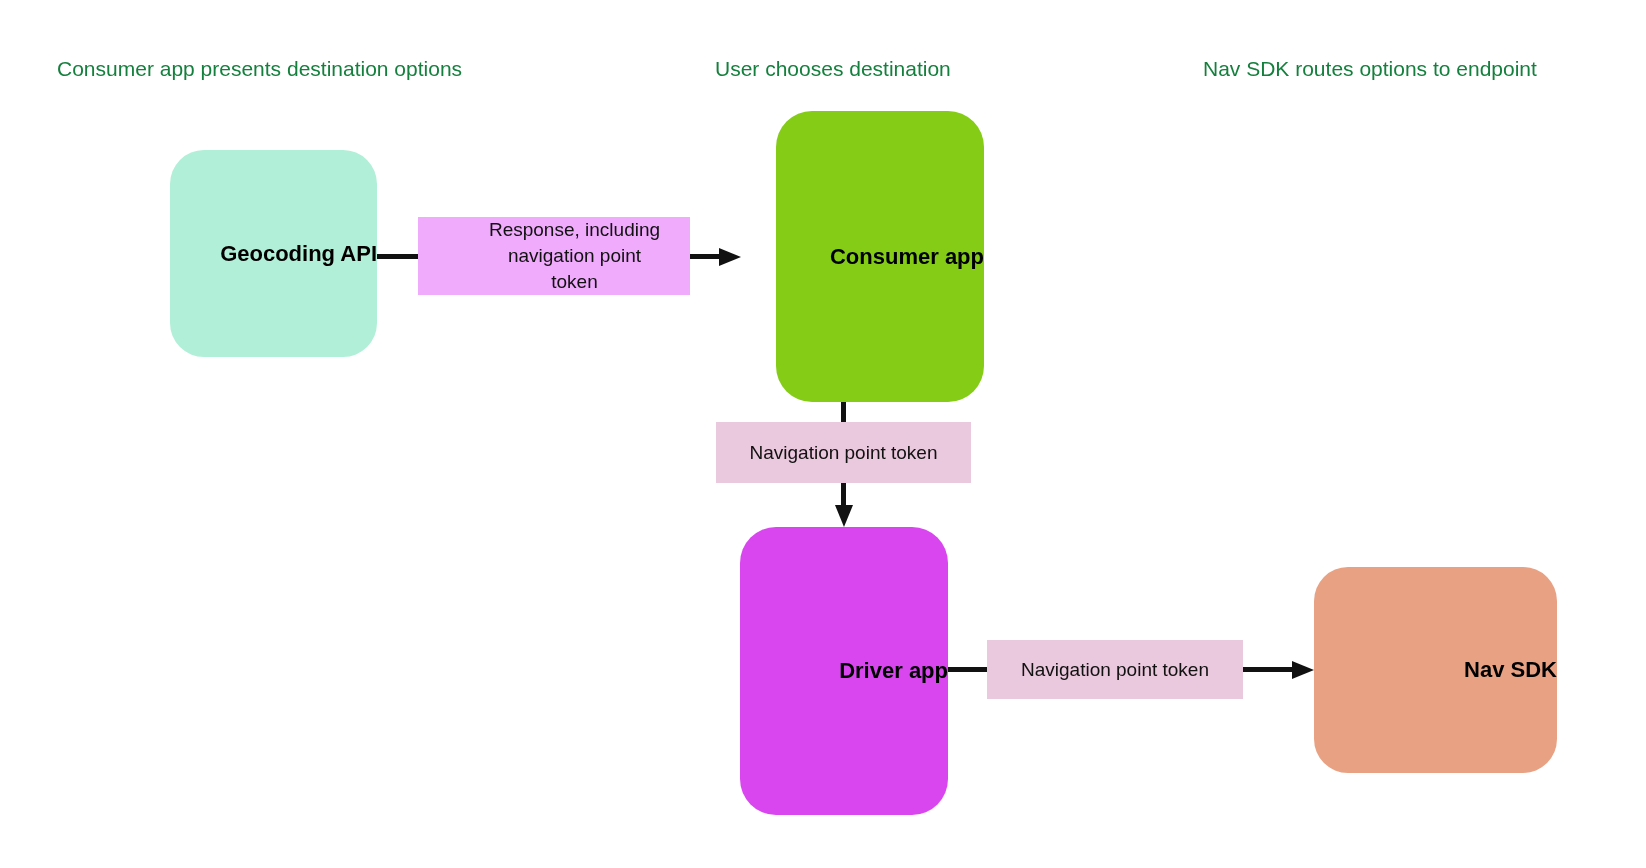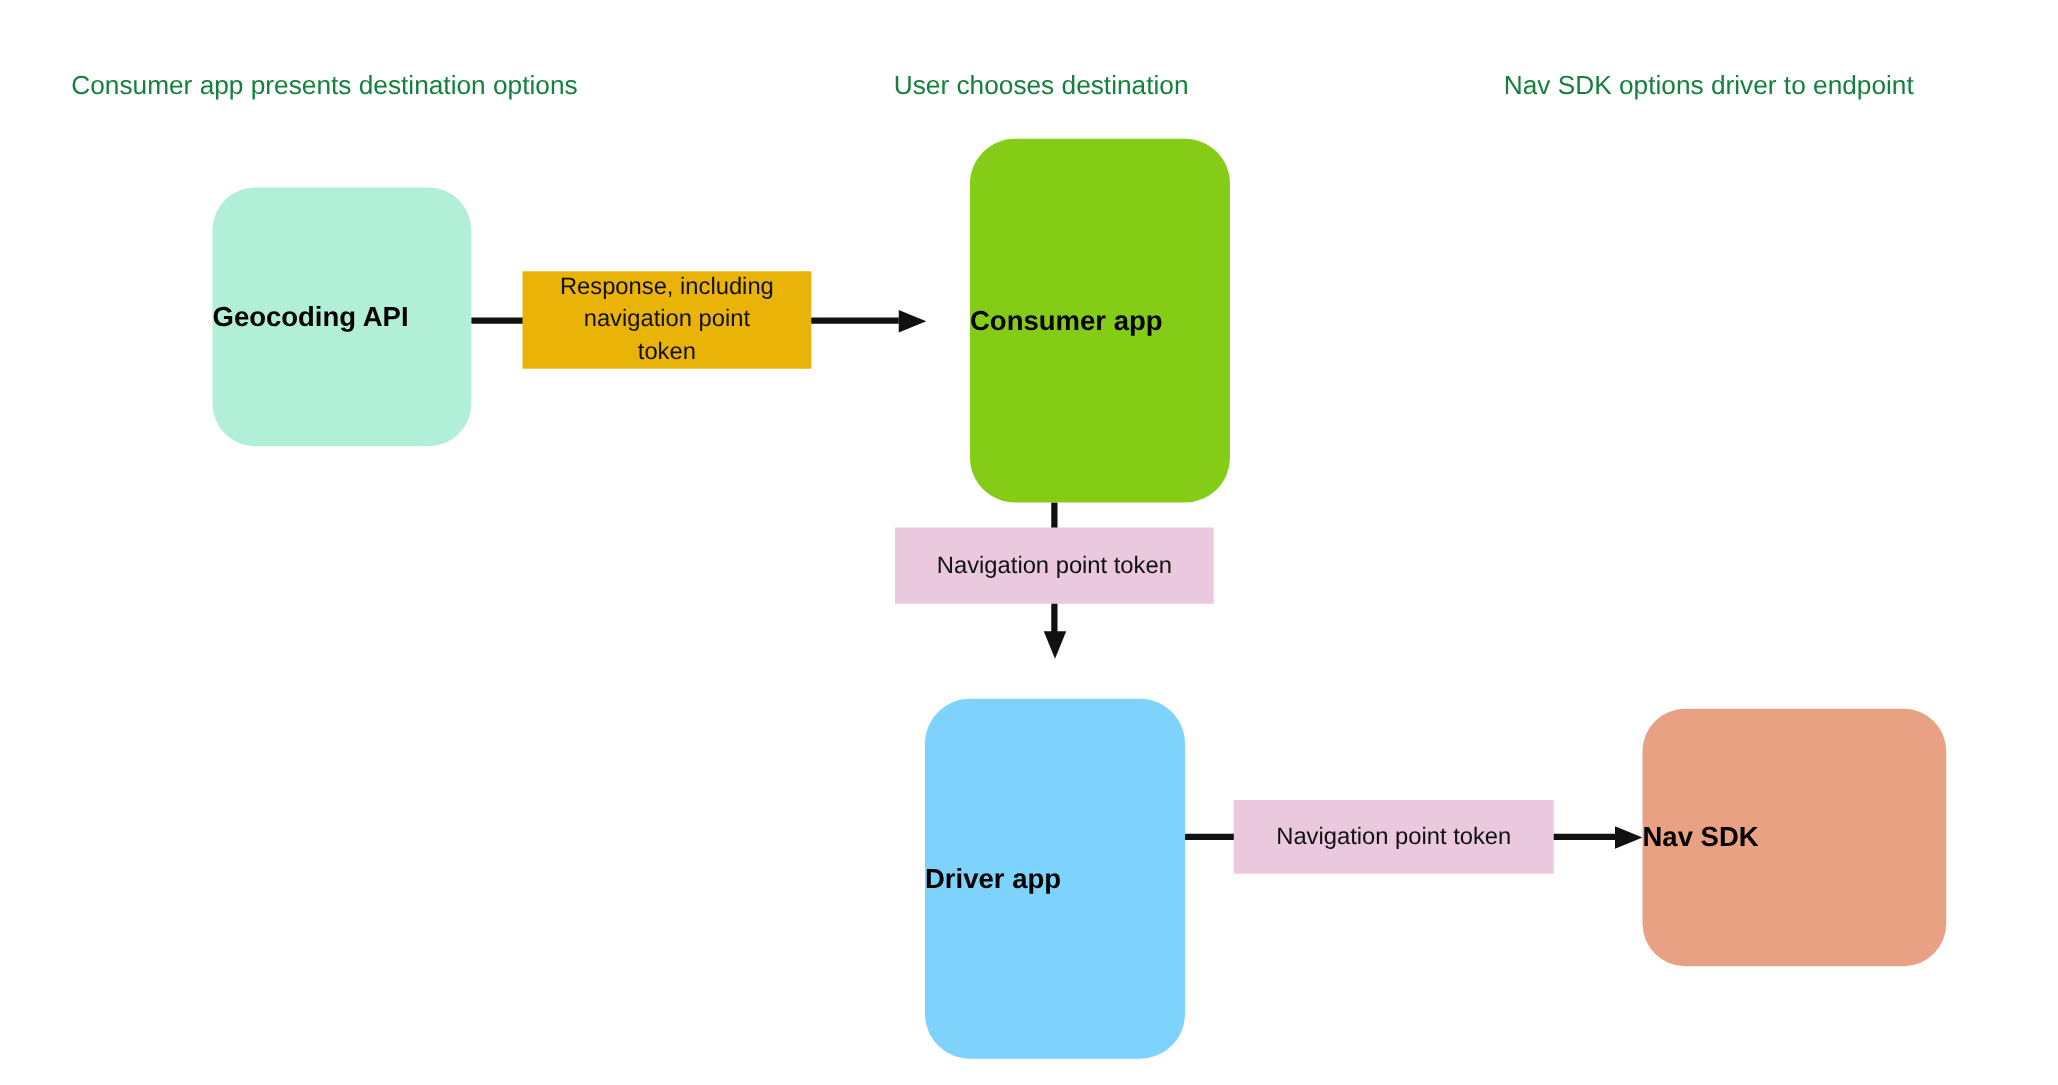--- a/index.html
+++ b/index.html
@@ -27,21 +27,21 @@
   }
   .stage-header.s1 { left: 57px; }
   .stage-header.s2 { left: 702px; margin-left: 13px; }
   .stage-header.s3 { left: 1203px; }
 
   
   .node {
     position: absolute;
     display: flex;
     align-items: center;
-    justify-content: flex-start;
+    justify-content: flex-end;
     text-align: center;
     font-weight: bold;
     font-size: 22px;
     color: #000000;
     z-index: 3;
   }
   .node.geocoding { left: 170px; top: 150px; width: 207px; height: 207px; border-radius: 34px; }
   .node.consumer  { left: 740px; top: 111px; width: 208px; height: 291px; border-radius: 36px; }
   .node.driver    { left: 740px; top: 527px; width: 208px; height: 288px; border-radius: 36px; }
   .node.navsdk    { left: 1314px; top: 567px; width: 243px; height: 206px; border-radius: 34px; }
@@ -94,25 +94,25 @@
   .edge-label.l2 { left: 716px; top: 422px; width: 255px; height: 61px; }
   .edge-label.l3 { left: 987px; top: 640px; width: 256px; height: 59px; }
 </style>
 </head>
 <body>
 
 <div class="canvas">
 
   <div class="stage-header s1">Consumer app presents destination options</div>
   <div class="stage-header s2">User chooses destination</div>
-  <div class="stage-header s3">Nav SDK options driver to endpoint</div>
+  <div class="stage-header s3">Nav SDK routes options to endpoint</div>
 
   <div class="edge-line e1"></div>
   <div class="arrowhead right a1"></div>
-  <div class="edge-label l1" style="background-color: #eab308;">
+  <div class="edge-label l1" style="background-color: #f0abfc; padding-left: 41px;">
     <div class="inner">Response, including navigation point token</div>
   </div>
 
   <div class="edge-line e2"></div>
   <div class="arrowhead down a2"></div>
   <div class="edge-label l2" style="background-color: rgb(234, 200, 221);">
     <div class="inner">Navigation point token</div>
   </div>
 
   <div class="edge-line e3"></div>
@@ -120,20 +120,20 @@
   <div class="edge-label l3" style="background-color: rgb(234, 200, 221);">
     <div class="inner">Navigation point token</div>
   </div>
 
   <div class="node geocoding" style="background-color: rgb(177, 239, 216);">
     <span>Geocoding API</span>
   </div>
   <div class="node consumer" style="background-color: #84cc16; margin-left: 36px;">
     <span>Consumer app</span>
   </div>
-  <div class="node driver" style="background-color: #7dd3fc; margin-top: 32px;">
+  <div class="node driver" style="background-color: #d946ef;">
     <span>Driver app</span>
   </div>
   <div class="node navsdk" style="background-color: rgb(232, 161, 131);">
     <span>Nav SDK</span>
   </div>
 
 </div>
 
 </body></html>

